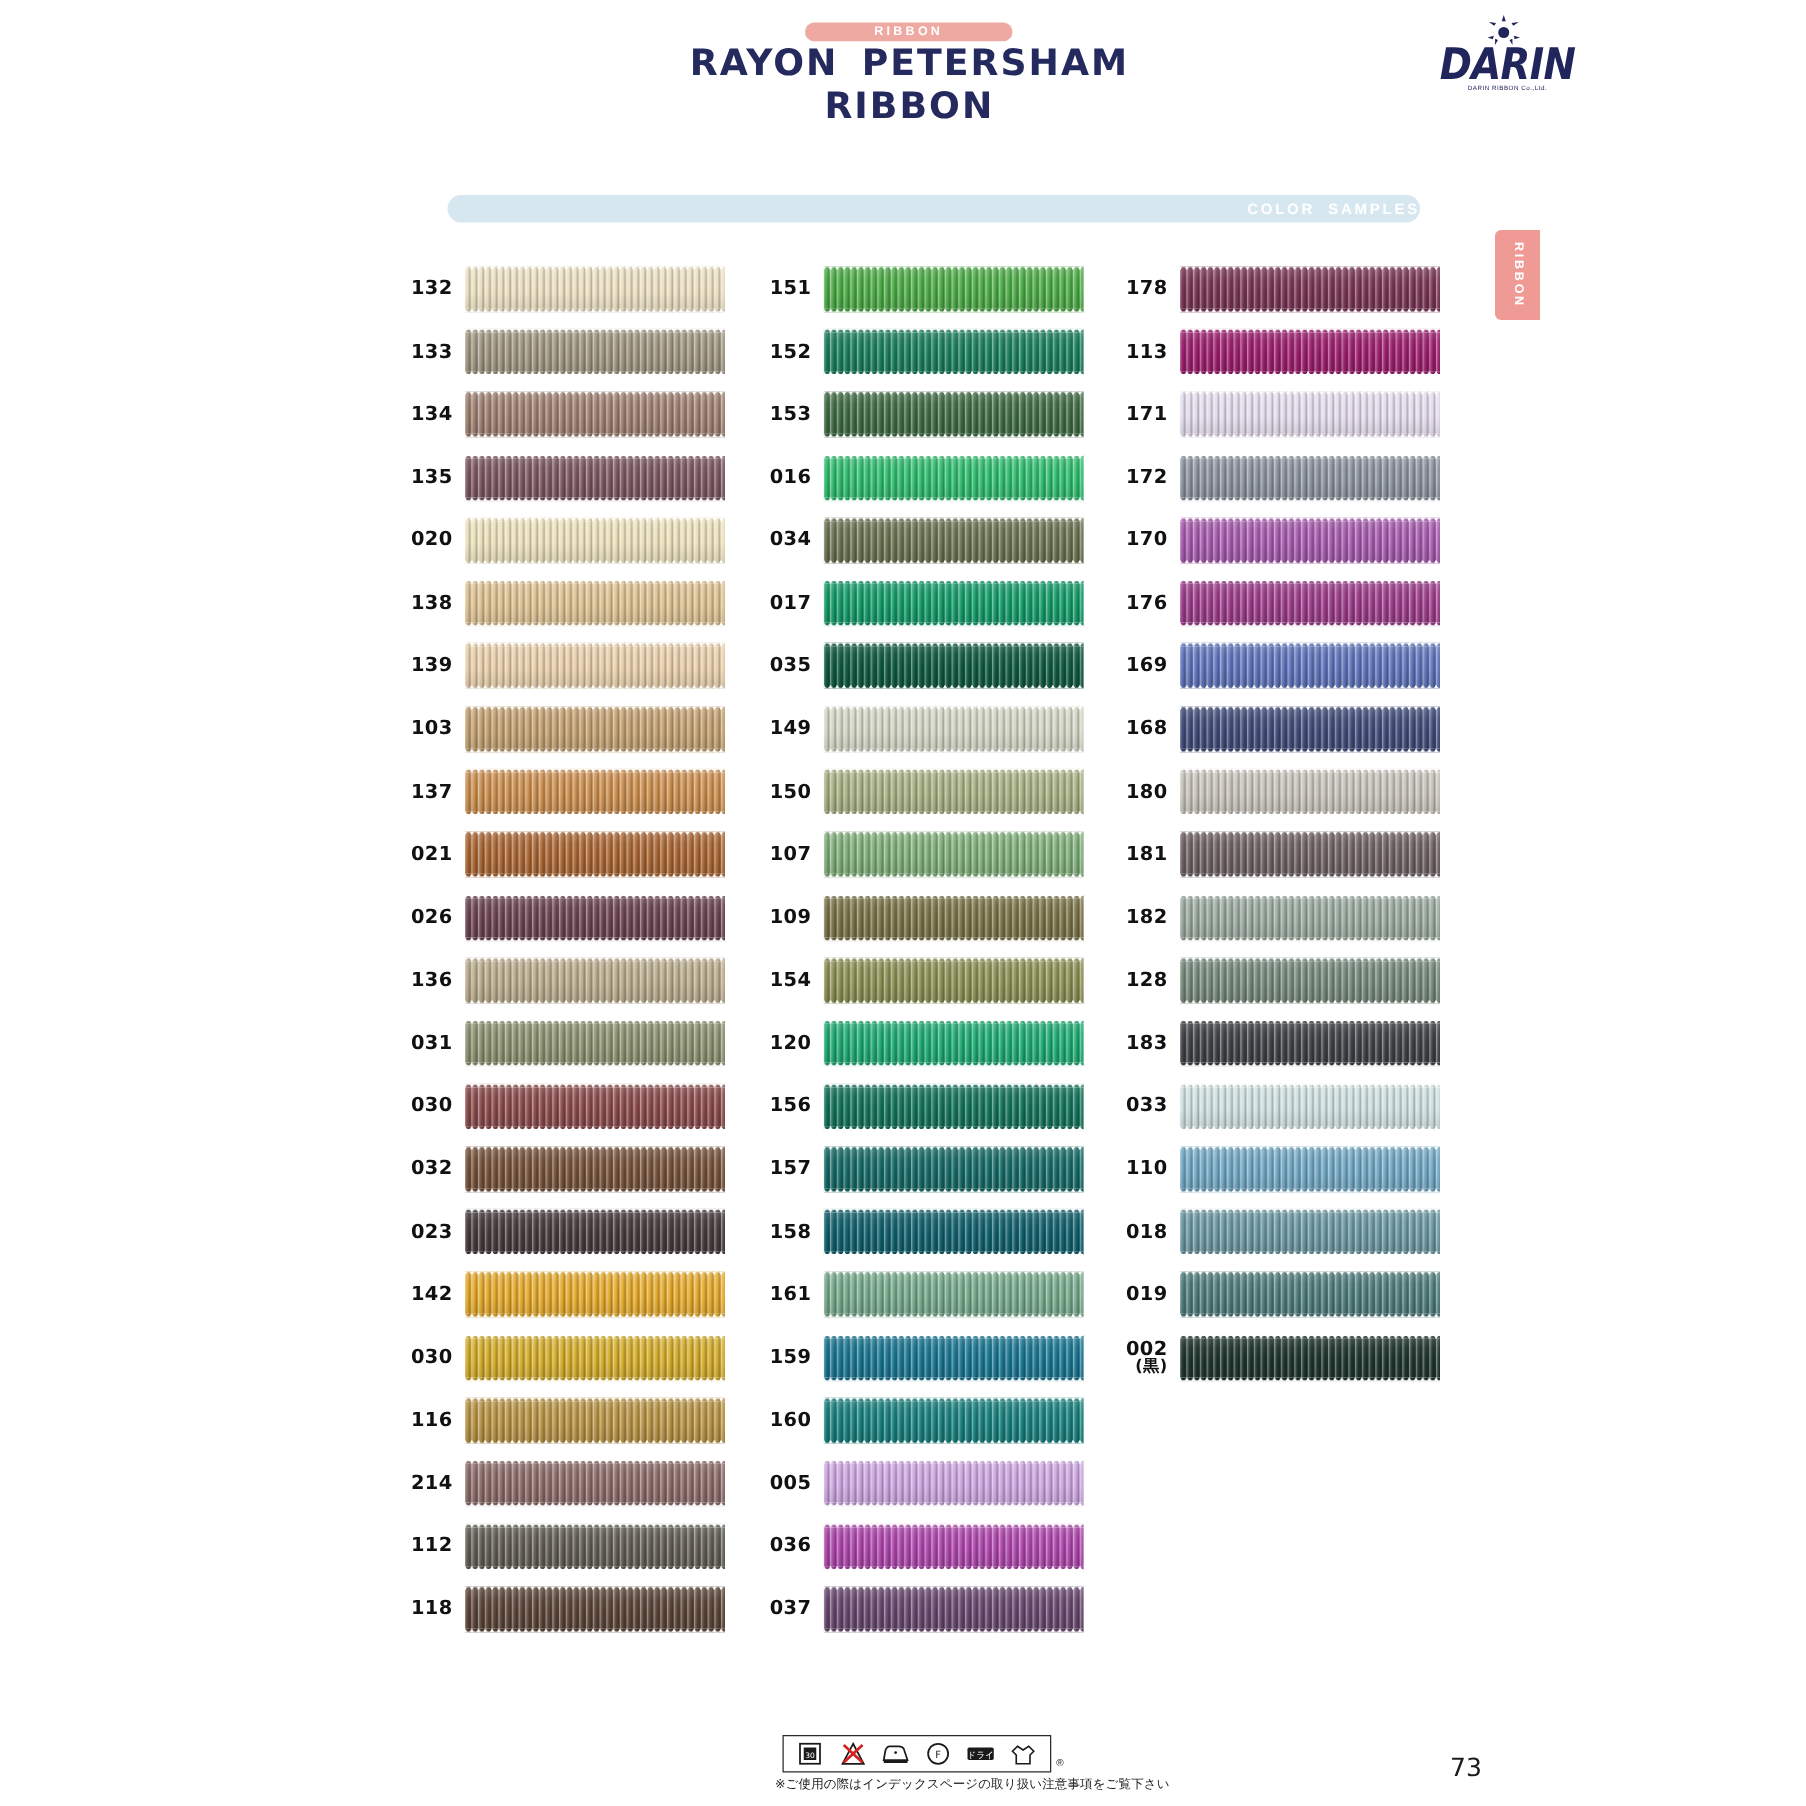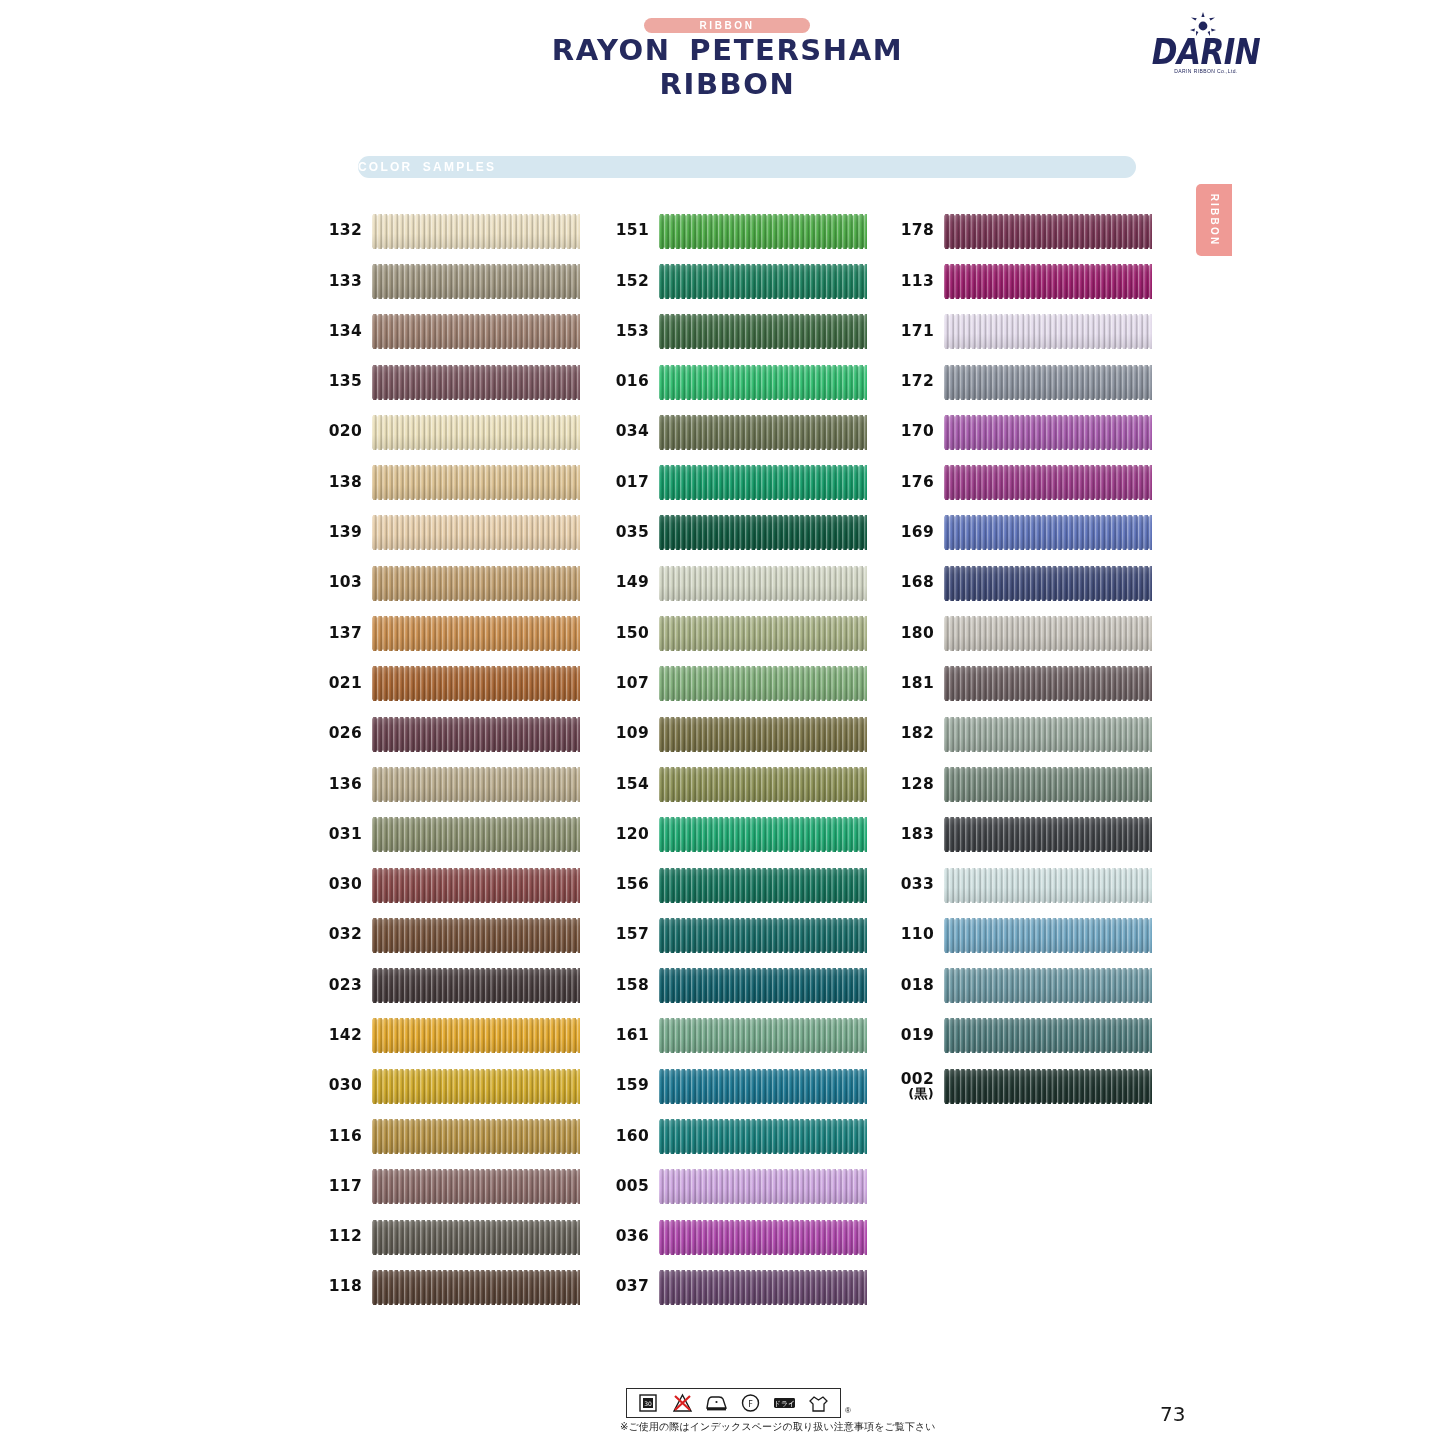--- a/index.html
+++ b/index.html
@@ -43,21 +43,21 @@
     color:#20255c;font-size:5px;letter-spacing:.4px;
   }
 
   
   #banner{
     position:absolute;left:358px;top:156px;width:778px;height:22px;
     background:#d6e7f0;border-radius:11px;
   }
   #banner-label{
     position:absolute;left:0;top:0;width:778px;height:22px;
-    line-height:22px;text-align:left;
+    line-height:22px;text-align:right;
     color:#ffffff;font-size:12px;font-weight:bold;letter-spacing:2.2px;
     word-spacing:5px;
   }
 
   
   #side-tab{
     position:absolute;left:1196px;top:184px;width:36px;height:72px;
     background:#ef9a95;border-radius:5px 0 0 5px;
   }
   #side-tab-label{
@@ -382,21 +382,21 @@
       <div class="code">116</div>
       <div class="ribbon">
         <div class="body" style="background: rgb(183, 147, 69);"></div>
         <div class="ribs"></div>
         <div class="sheen"></div>
         <div class="edge-top"></div>
         <div class="edge-bot"></div>
       </div>
     </div>
     <div class="swatch-row">
-      <div class="code">117</div>
+      <div class="code">214</div>
       <div class="ribbon">
         <div class="body" style="background: rgb(139, 107, 104);"></div>
         <div class="ribs"></div>
         <div class="sheen"></div>
         <div class="edge-top"></div>
         <div class="edge-bot"></div>
       </div>
     </div>
     <div class="swatch-row">
       <div class="code">112</div>

